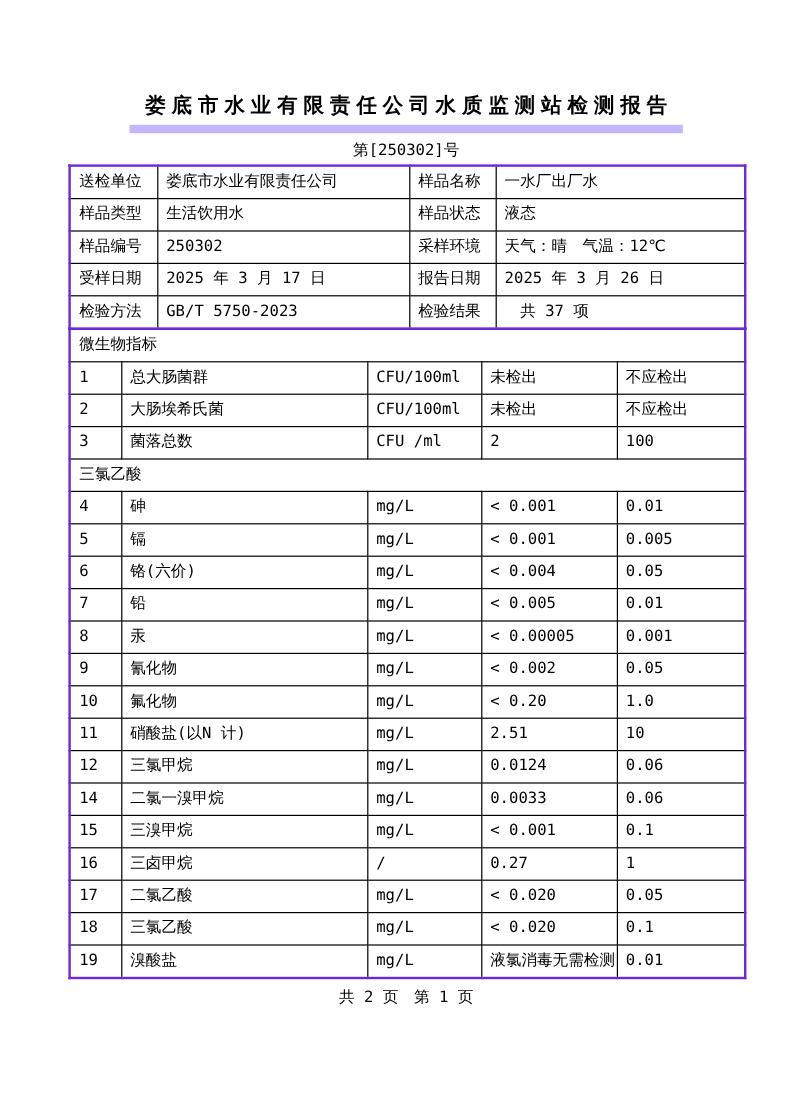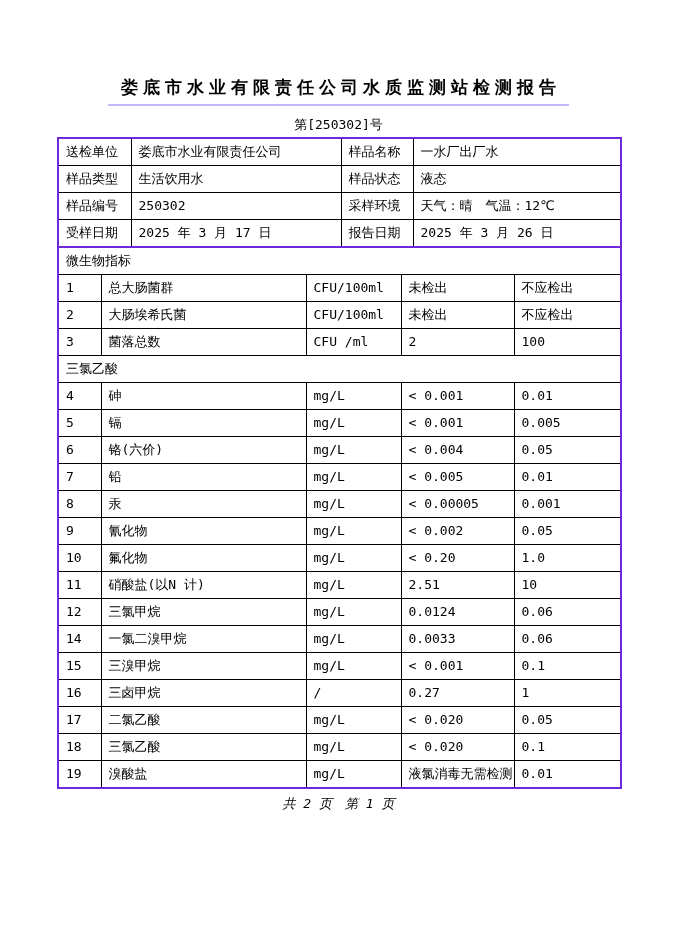--- a/index.html
+++ b/index.html
@@ -18,21 +18,21 @@
     left: 0;
     width: 677px;
     text-align: center;
   }
   .report-title {
     display: inline-block;
     font-size: 17px;
     font-weight: bold;
     letter-spacing: 5px;
     padding: 0 8px 5px 13px;
-    border-bottom: 2px solid #c4b5fd;
+    border-bottom: 7px solid #c4b5fd;
     white-space: nowrap;
   }
   .report-no {
     position: absolute;
     top: 116px;
     left: 0;
     width: 677px;
     text-align: center;
     font-size: 13px;
     font-family: "DejaVu Sans Mono", "DejaVu Sans", sans-serif;
@@ -62,21 +62,20 @@
   }
   .info-table, .detail-table { border: 2px solid #6d28d9; }
   .detail-table { margin-top: -2px; }
   .sec { font-weight: normal; }
   .page-footer {
     margin-top: 6px;
     width: 563px;
     text-align: center;
     font-size: 13px;
     font-family: "DejaVu Sans Mono", "DejaVu Sans", sans-serif;
-    font-style: italic;
   }
 </style>
 </head>
 <body>
 
 <div class="page">
 
   <div class="title-wrap">
     <span class="report-title">娄底市水业有限责任公司水质监测站检测报告</span>
   </div>
@@ -109,20 +108,26 @@
             <td>样品编号</td>
             <td>250302</td>
             <td>采样环境</td>
             <td>天气：晴　气温：12℃</td>
           </tr>
           <tr>
             <td>受样日期</td>
             <td>2025 年 3 月 17 日</td>
             <td>报告日期</td>
             <td>2025 年 3 月 26 日</td>
+          </tr>
+          <tr>
+            <td>检验方法</td>
+            <td>GB/T 5750-2023</td>
+            <td>检验结果</td>
+            <td>　共 37 项</td>
           </tr>
         </tbody>
     </table>
 
     <table class="detail-table">
       <colgroup>
         <col style="width:43px">
           <col style="width:205px">
           <col style="width:95px">
           <col style="width:113px">
@@ -214,21 +219,21 @@
           </tr>
           <tr>
             <td>12</td>
             <td>三氯甲烷</td>
             <td>mg/L</td>
             <td>0.0124</td>
             <td>0.06</td>
           </tr>
           <tr>
             <td>14</td>
-            <td>一氯二溴甲烷</td>
+            <td>二氯一溴甲烷</td>
             <td>mg/L</td>
             <td>0.0033</td>
             <td>0.06</td>
           </tr>
           <tr>
             <td>15</td>
             <td>三溴甲烷</td>
             <td>mg/L</td>
             <td>&lt; 0.001</td>
             <td>0.1</td>

